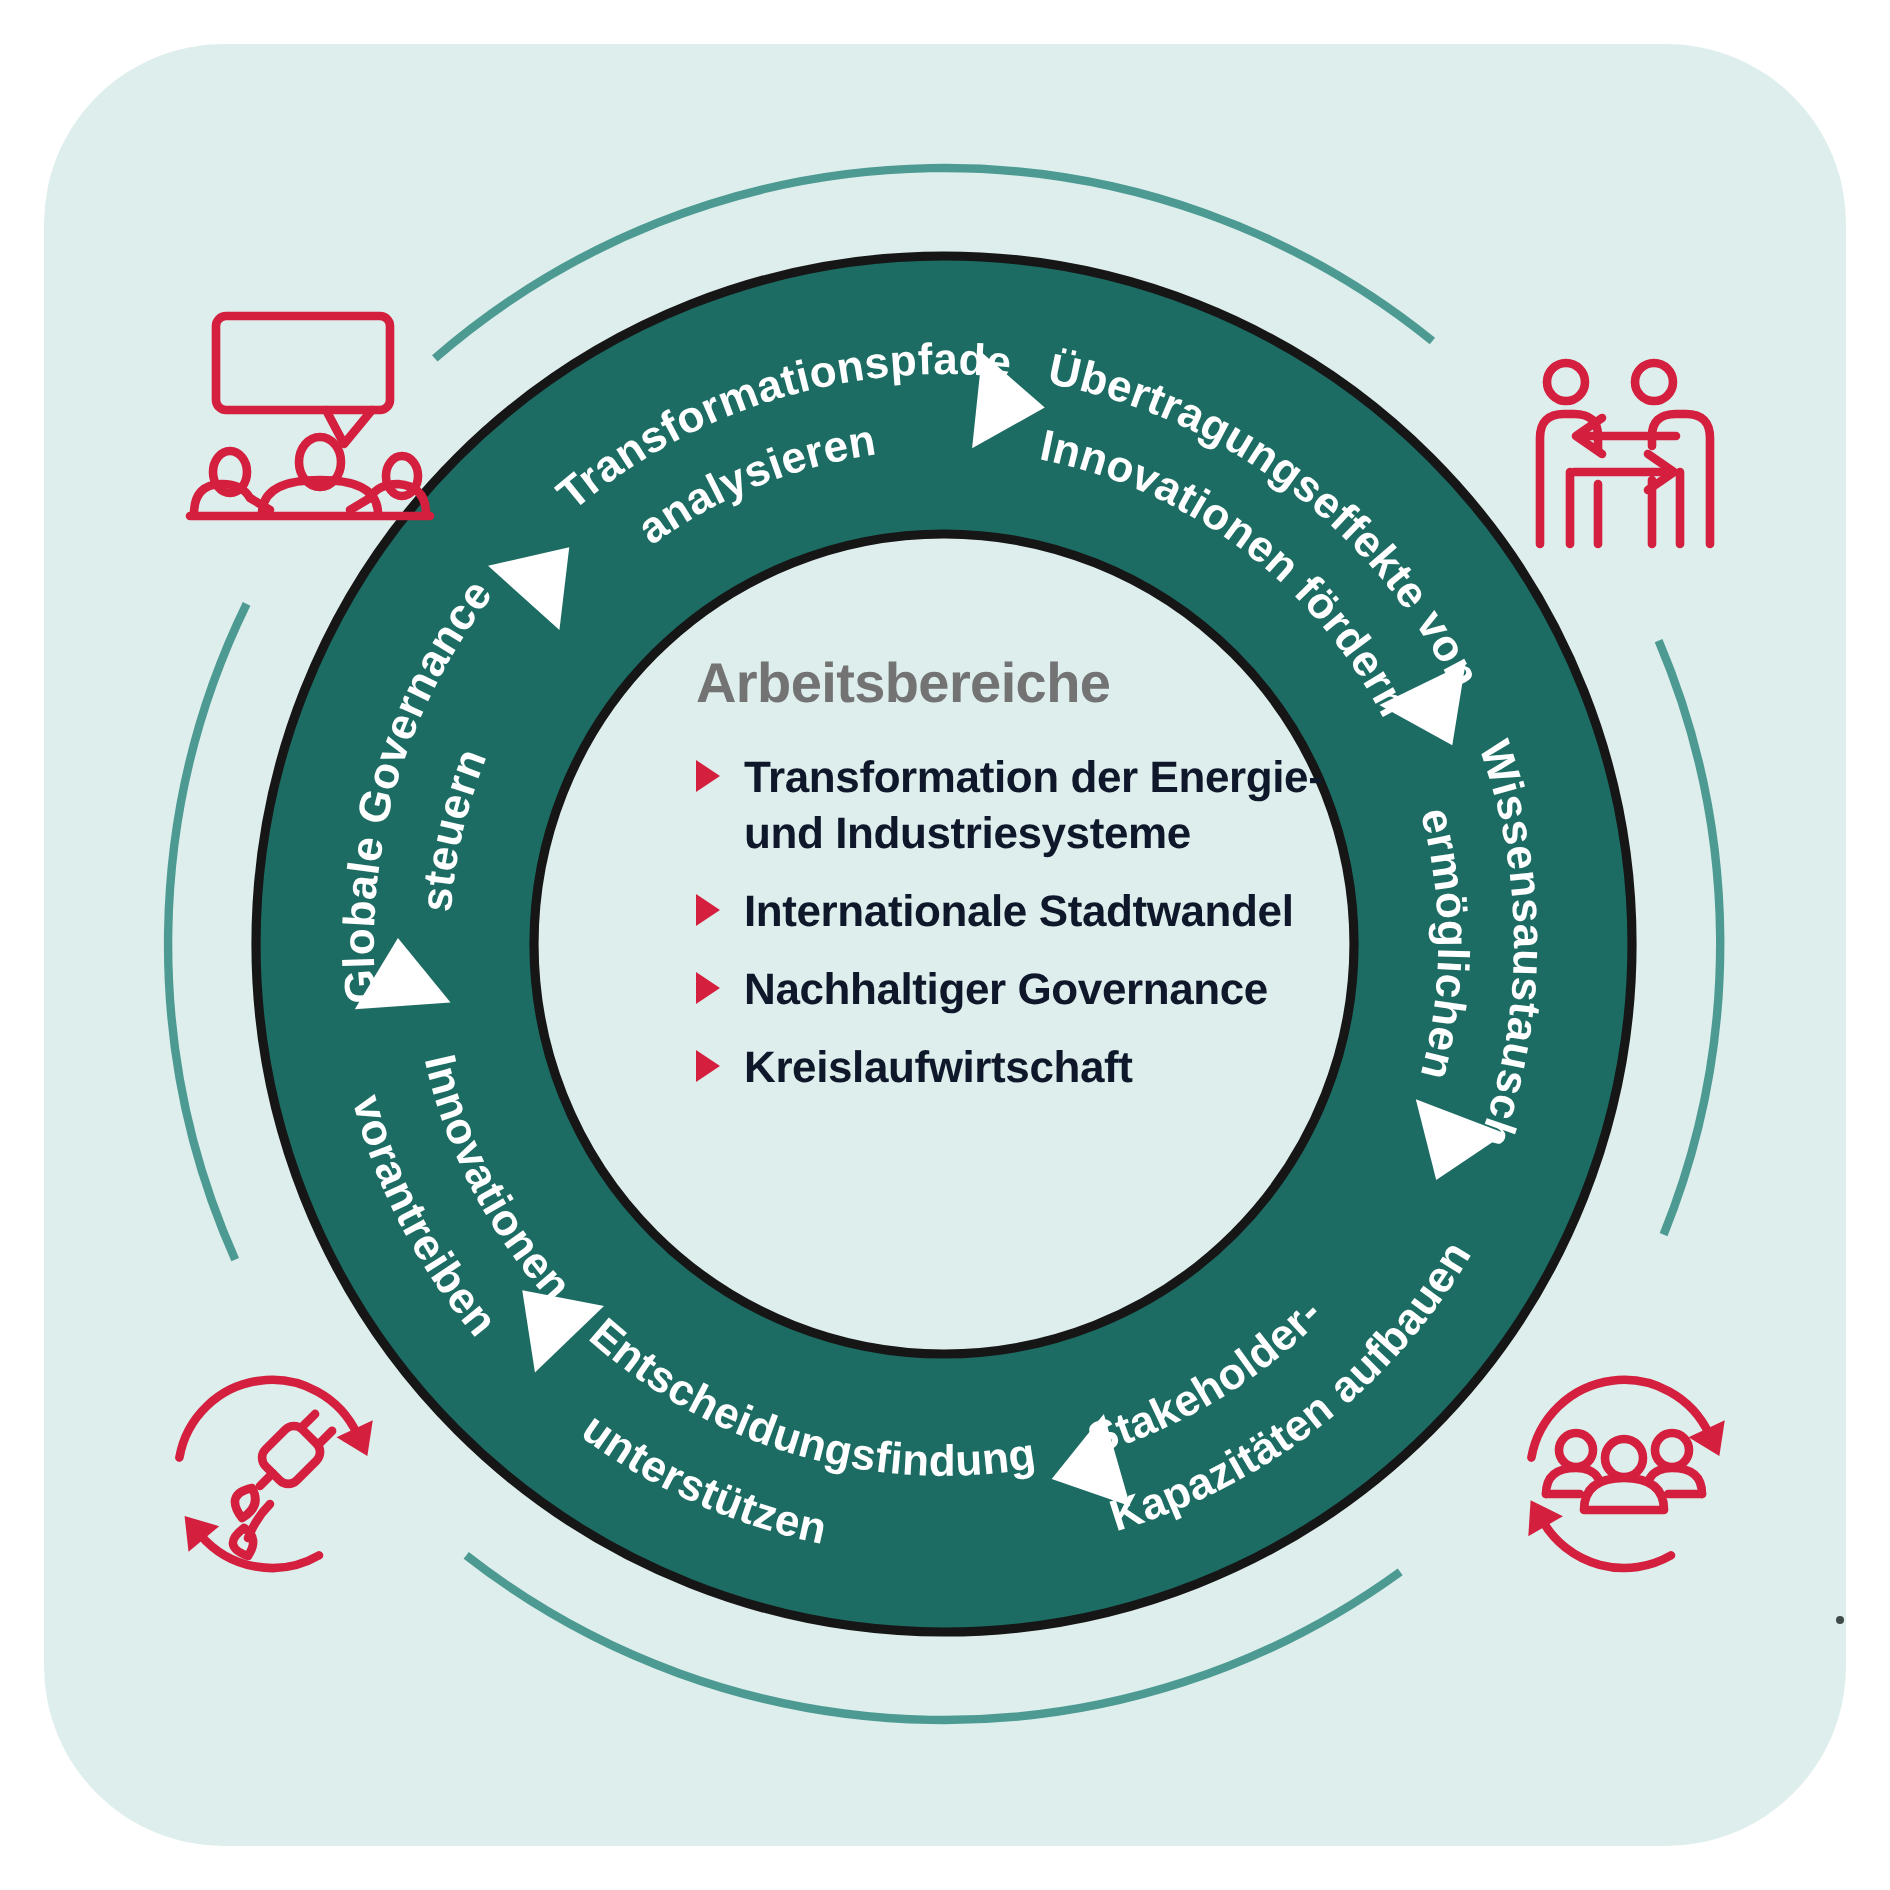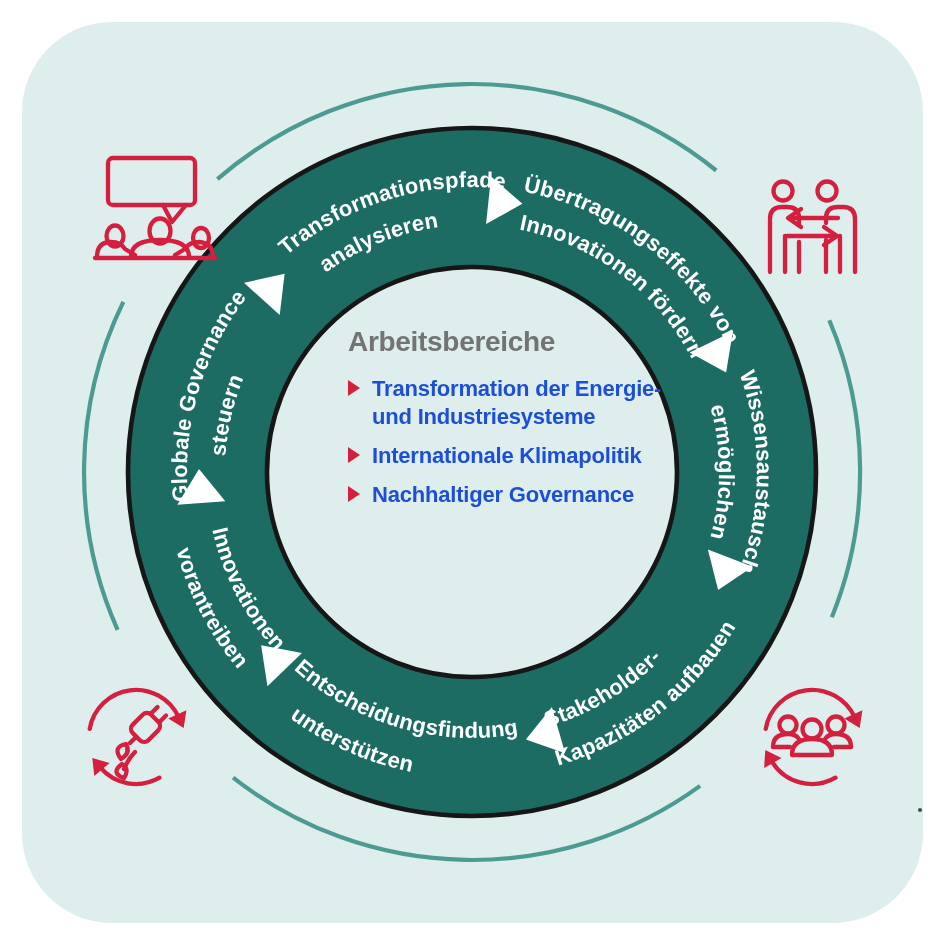--- a/index.html
+++ b/index.html
@@ -19,21 +19,21 @@
   .flow-arrow{fill:#ffffff;}
 
   .icon{fill:none;stroke:#d41f3e;stroke-width:4.3px;stroke-linecap:round;stroke-linejoin:round;}
   .icon-arrowhead{fill:#d41f3e;stroke:none;}
 
   .center-panel{position:absolute;left:348px;top:326px;width:340px;}
   .title{font-size:28px;font-weight:700;color:#737373;letter-spacing:-.3px;margin:0 0 17px 0;}
   .item{display:flex;gap:12px;margin-bottom:11px;align-items:flex-start;}
   .bullet{width:0;height:0;border-left:12px solid #d41f3e;border-top:8px solid transparent;
           border-bottom:8px solid transparent;margin-top:5px;flex:none;}
-  .item-text{font-size:22px;font-weight:700;color:#1d4ed8;line-height:1.27;
+  .item-text{font-size:22px;font-weight:700;color:#0f172a;line-height:1.27;
              white-space:pre-line;letter-spacing:-.2px;}
   .stray-dot{position:absolute;left:918px;top:808px;width:4px;height:4px;border-radius:50%;
              background:#3f4a49;}
 </style>
 </head>
 <body>
 
 <div class="stage">
   <div class="card"></div>
 
@@ -184,22 +184,26 @@
 
   <div class="center-panel">
     <div class="title">Arbeitsbereiche</div>
     <div class="item">
       <span class="bullet"></span>
       <span class="item-text">Transformation der Energie-
 und Industriesysteme</span>
     </div>
     <div class="item">
       <span class="bullet"></span>
-      <span class="item-text">Internationale Klimapolitik</span>
+      <span class="item-text">Internationale Stadtwandel</span>
     </div>
     <div class="item">
       <span class="bullet"></span>
       <span class="item-text">Nachhaltiger Governance</span>
+    </div>
+    <div class="item">
+      <span class="bullet"></span>
+      <span class="item-text">Kreislaufwirtschaft</span>
     </div>
   </div>
 
   <div class="stray-dot"></div>
 </div>
 
 </body></html>

